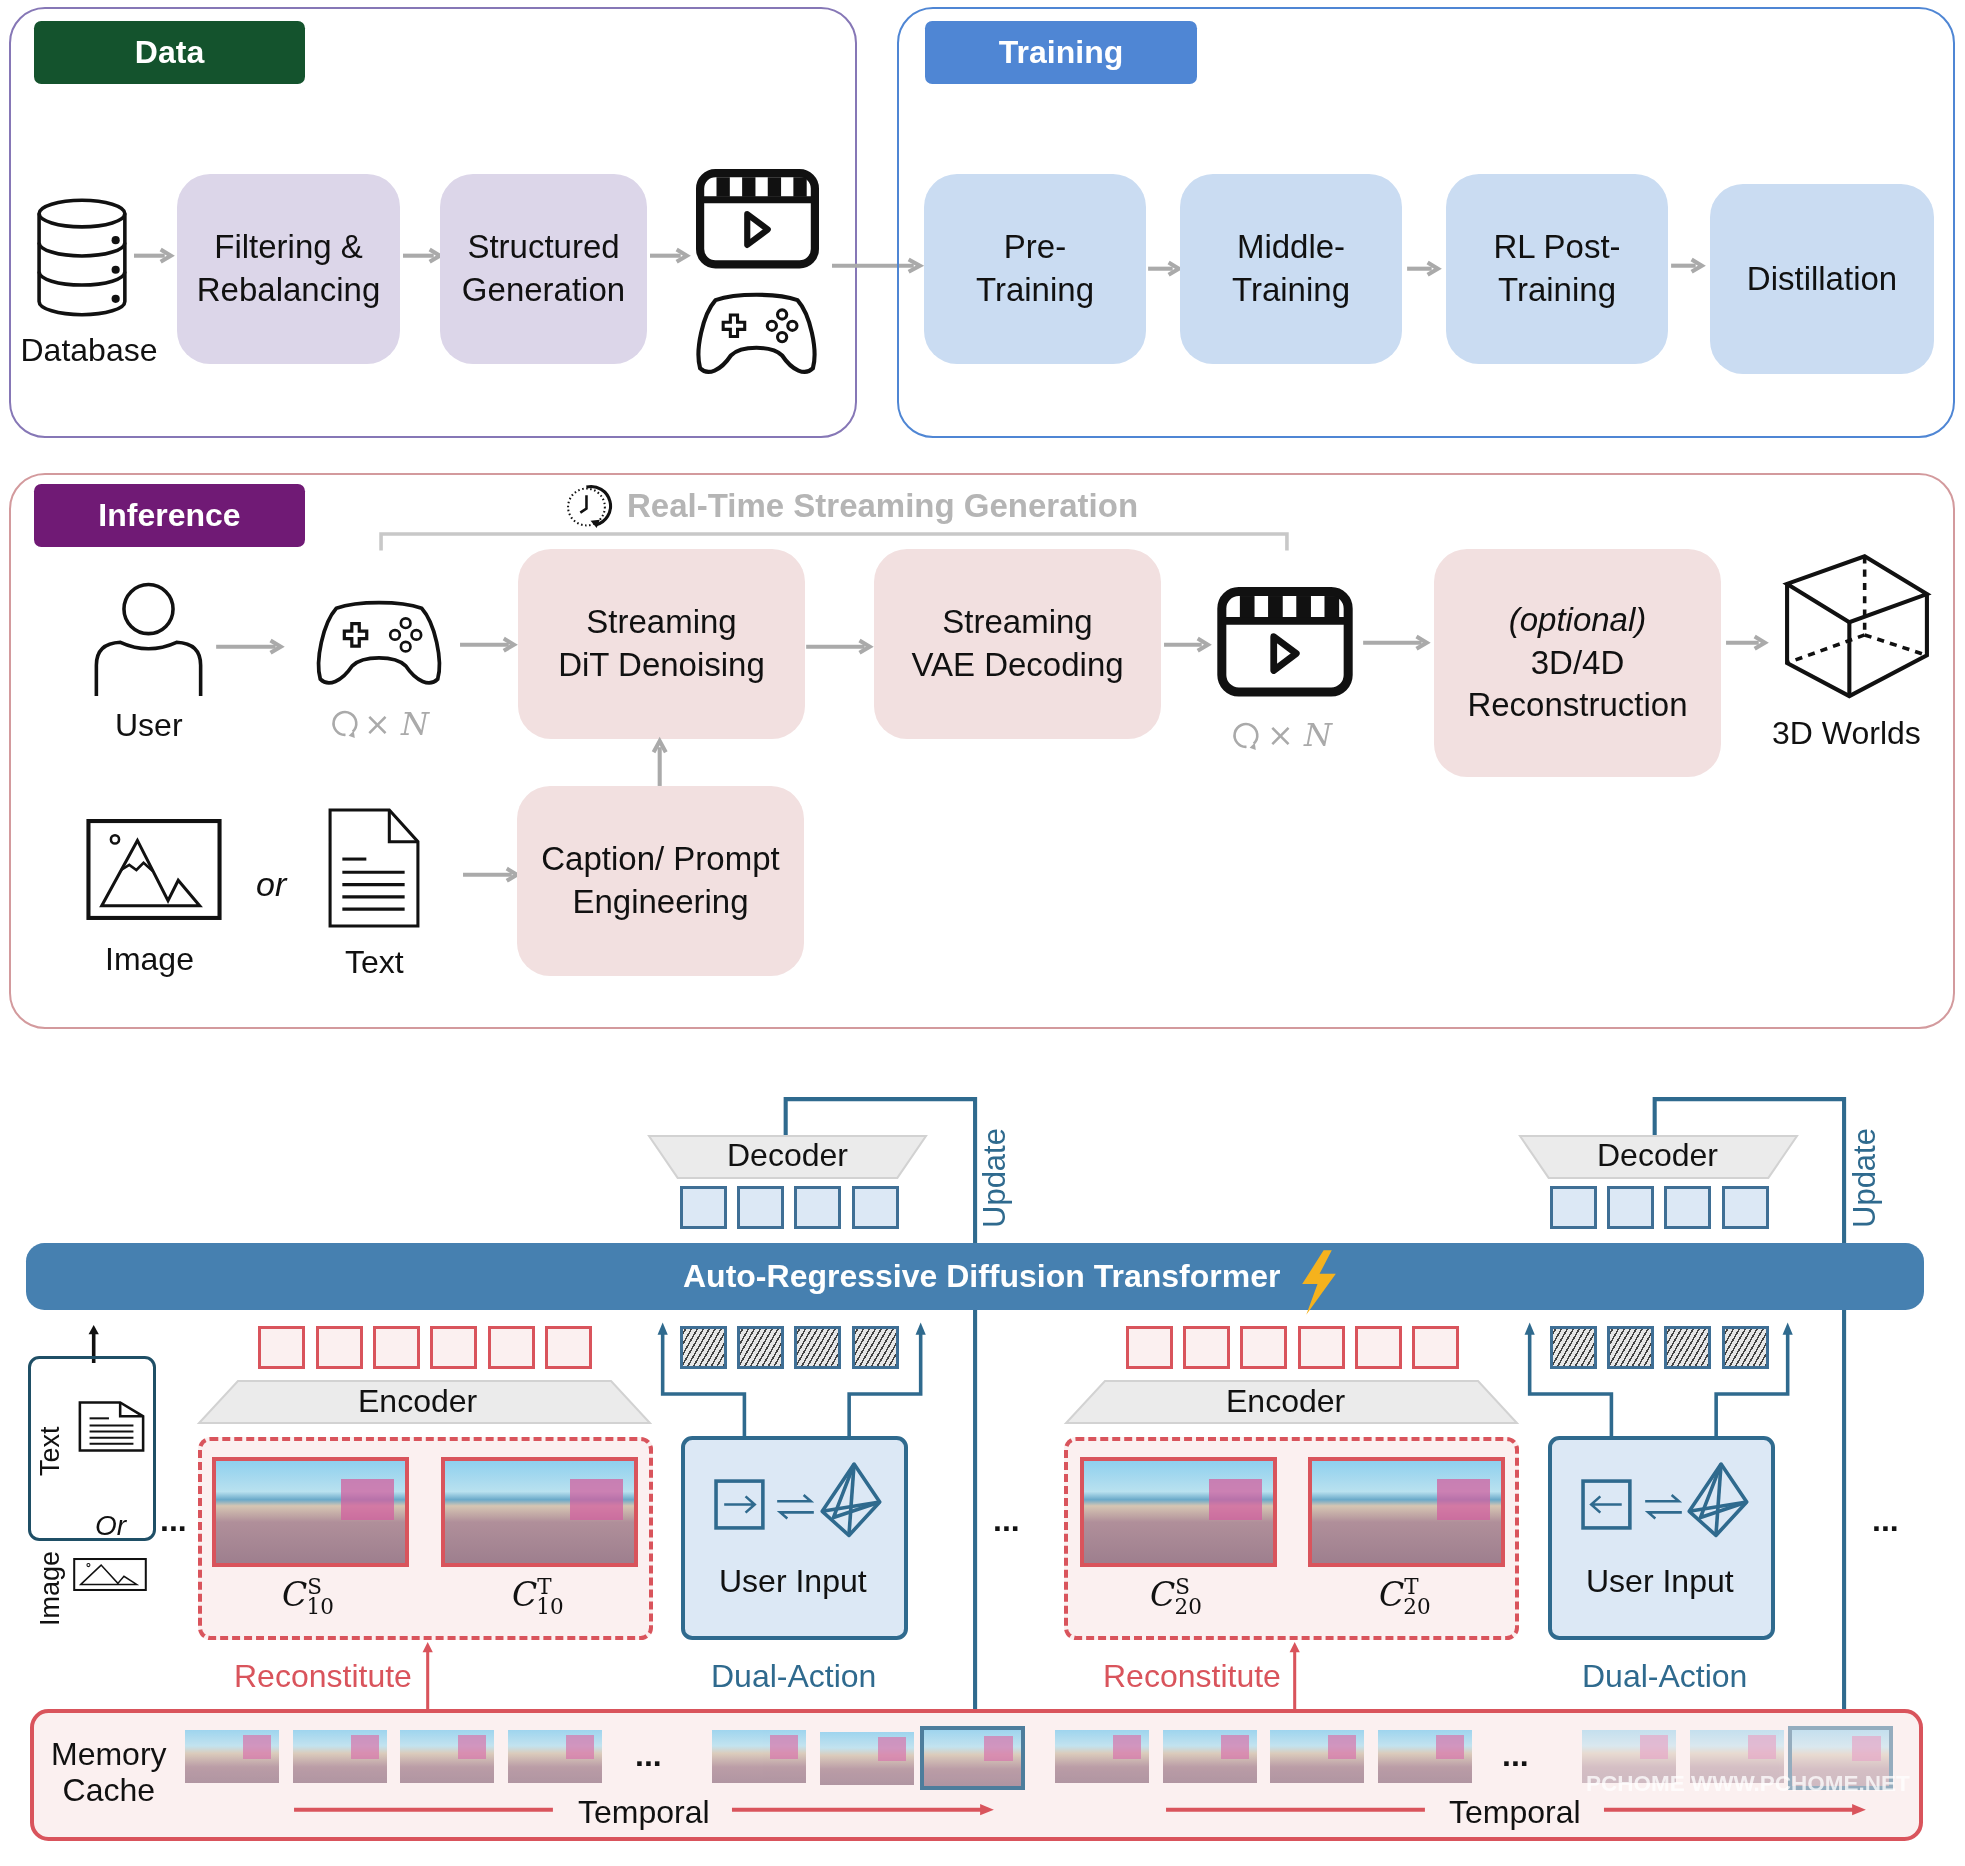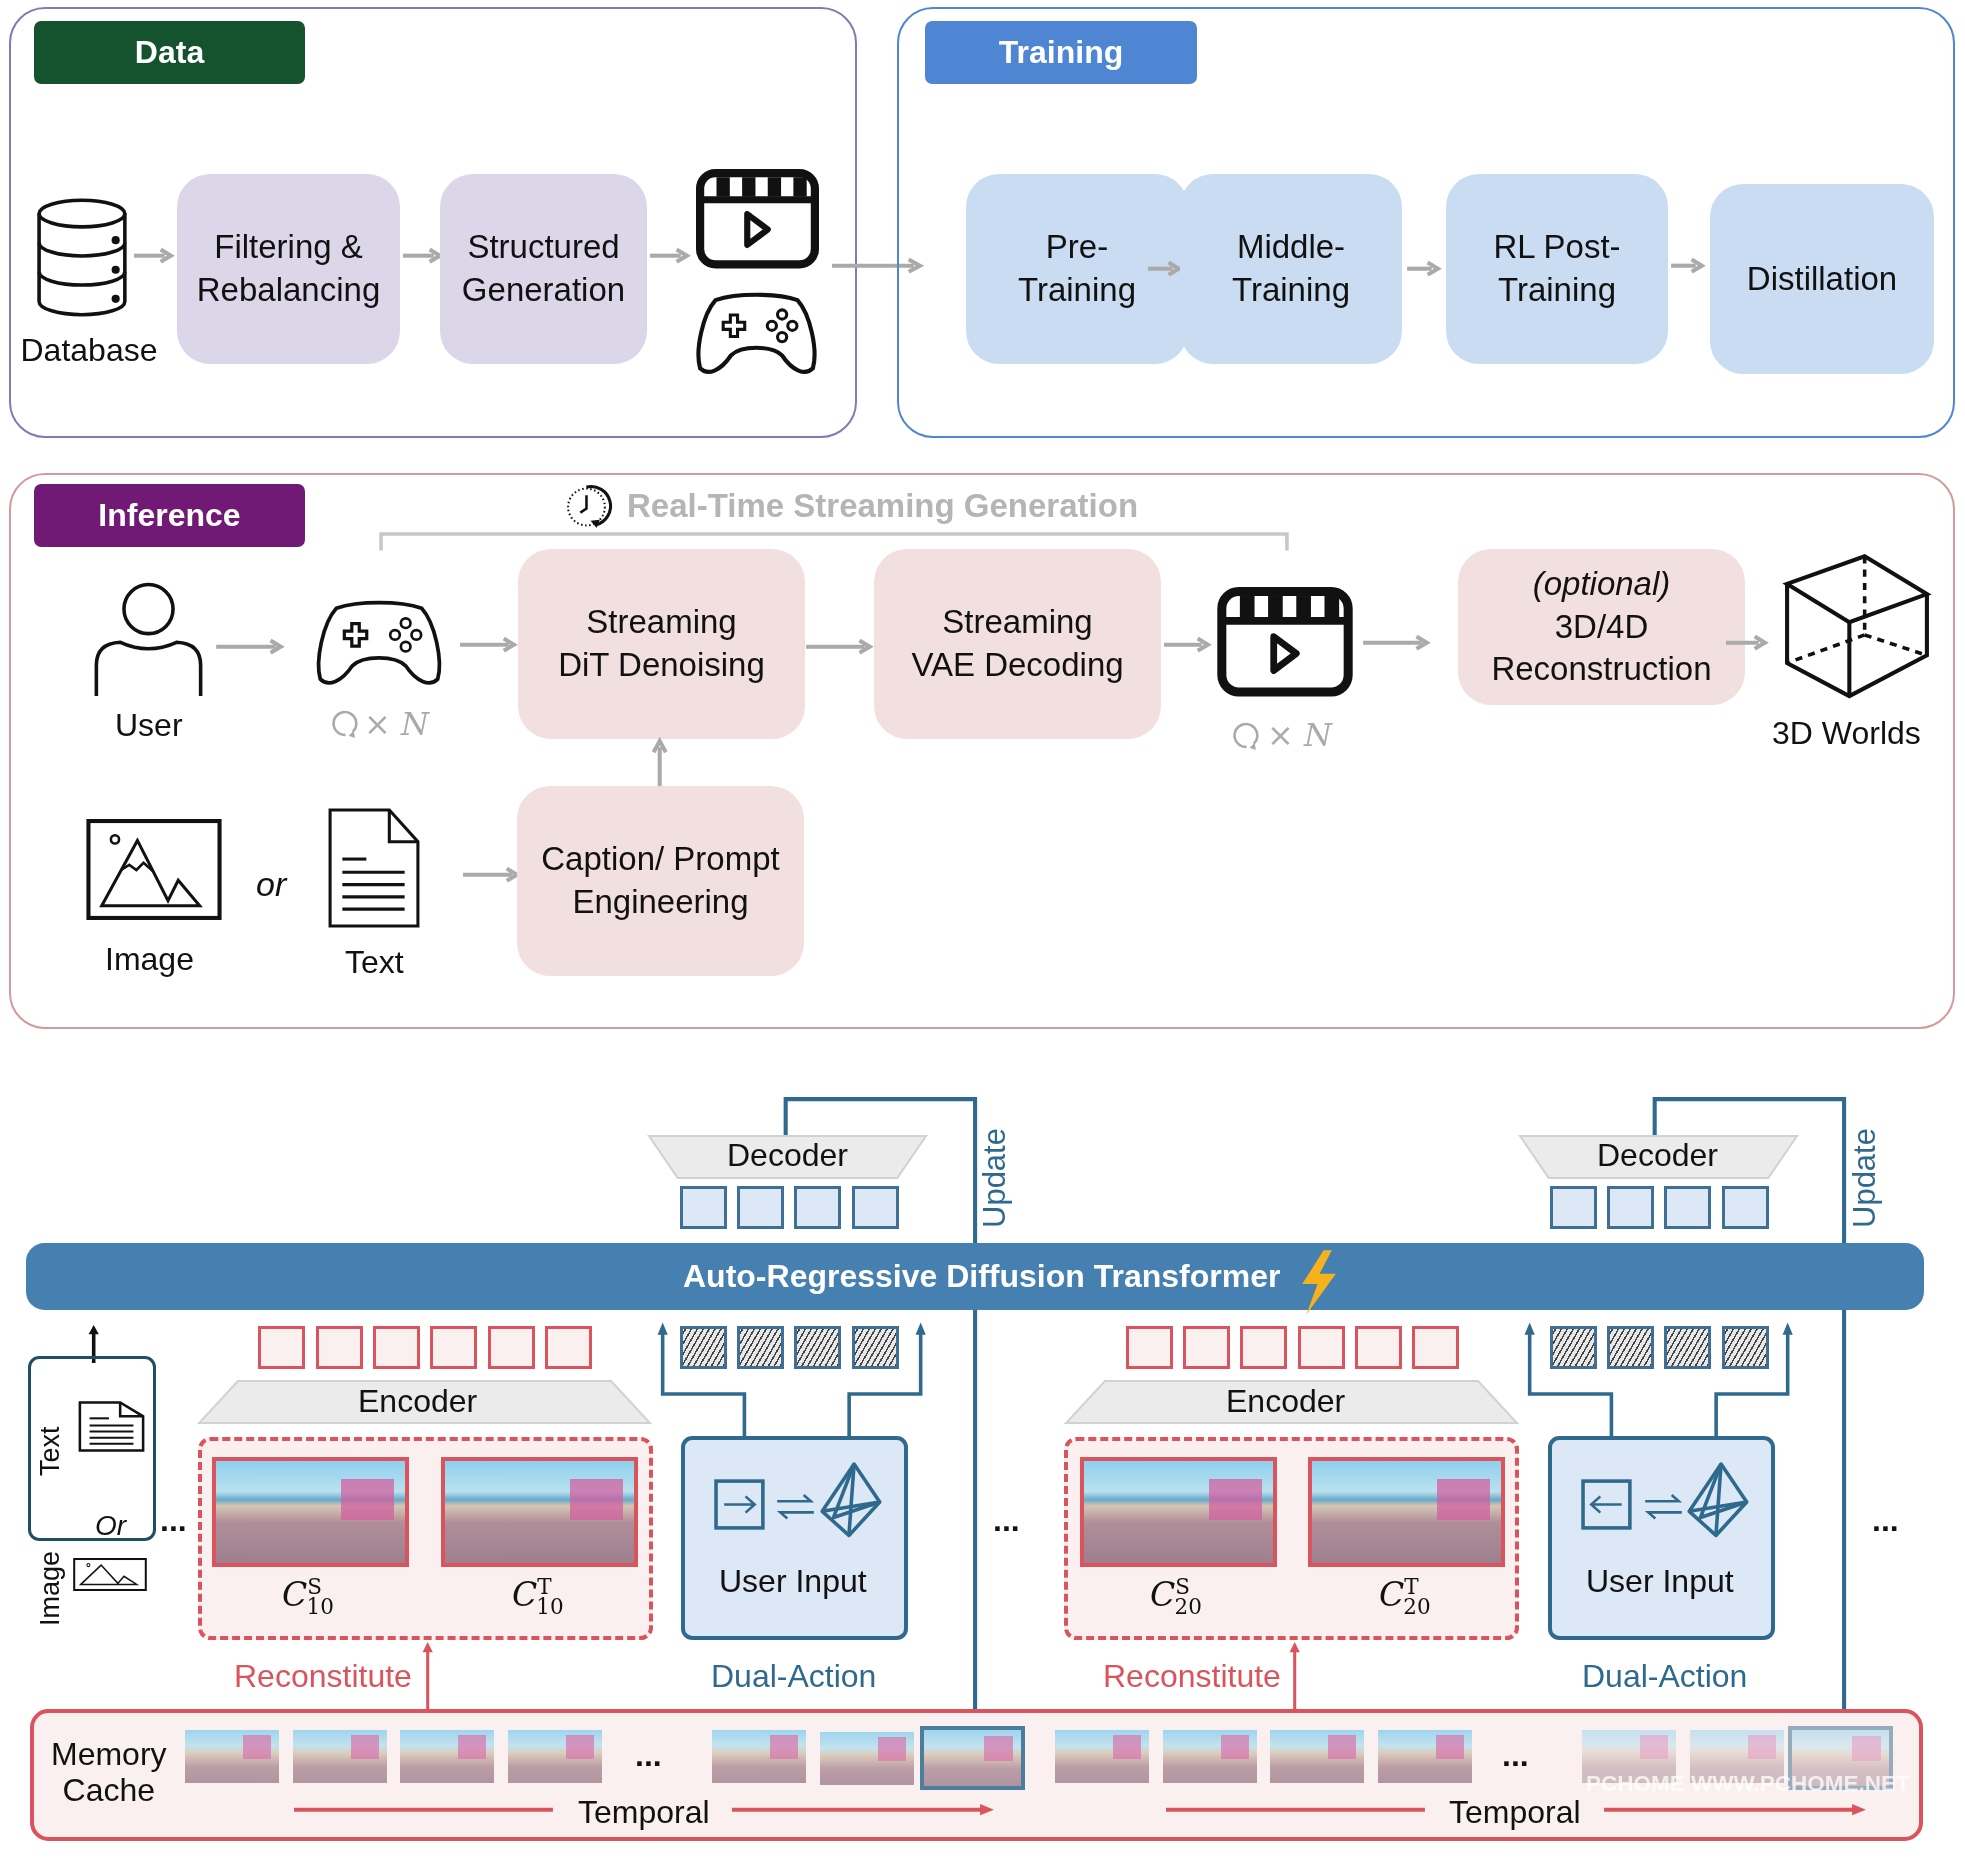--- a/index.html
+++ b/index.html
@@ -85,21 +85,21 @@
 </svg>
 
 <svg style="left:832px;top:258px" width="92" height="15.4" viewBox="0 0 180 30">
     <path d="M0 15 H160" stroke="#aaa" stroke-width="8"></path>
     <path d="M150 3 L172 15 L150 27" fill="none" stroke="#aaa" stroke-width="8"></path>
   </svg>
 
 <div class="panel" style="left:897px;top:7.2px;width:1058px;height:431px;border:2.6px solid #4f86d4;"></div>
 <div class="tag" style="left:925px;top:20.5px;width:272px;height:63px;background:#4f86d4;">Training</div>
 
-<div class="box blue-box" style="left:924px;top:174px;width:222px;height:190px;margin-left:42px;">Pre-
+<div class="box blue-box" style="left:924px;top:174px;width:222px;height:190px;">Pre-
 Training</div>
 <svg style="left:1146px;top:261px" width="36" height="15.4" viewBox="0 0 70 30">
     <path d="M4 15 H52" stroke="#aaa" stroke-width="8"></path>
     <path d="M44 3 L64 15 L44 27" fill="none" stroke="#aaa" stroke-width="8"></path>
   </svg>
 <div class="box blue-box" style="left:1180px;top:174px;width:222px;height:190px;">Middle-
 Training</div>
 <svg style="left:1405px;top:261px" width="36" height="15.4" viewBox="0 0 70 30">
     <path d="M4 15 H52" stroke="#aaa" stroke-width="8"></path>
     <path d="M44 3 L64 15 L44 27" fill="none" stroke="#aaa" stroke-width="8"></path>
@@ -179,21 +179,21 @@
 <svg style="left:1231px;top:721px" width="31" height="31" viewBox="0 0 60 60">
     <path d="M30 50 A22 22 0 1 1 44 44" fill="none" stroke="#aaa" stroke-width="5"></path>
     <path d="M36 52 L48 56 L46 42" fill="#aaa"></path>
   </svg>
 <div class="lbl" style="left:1267px;top:716px;color:#aaa;font-family:'DejaVu Serif',serif;font-style:italic;">× N</div>
 <svg style="left:1361px;top:635px" width="72" height="15.4" viewBox="0 0 140 30">
     <path d="M4 15 H118" stroke="#aaa" stroke-width="8"></path>
     <path d="M108 3 L128 15 L108 27" fill="none" stroke="#aaa" stroke-width="8"></path>
   </svg>
 
-<div class="box pink-box" style="left:1434px;top:549px;width:287px;height:156px;flex-direction:column;margin-left:24px;">
+<div class="box pink-box" style="left:1434px;top:549px;width:287px;height:228px;flex-direction:column;">
   <div style="font-style:italic;">(optional)</div>
   <div style="white-space:pre-line;">3D/4D
 Reconstruction</div>
 </div>
 <svg style="left:1724px;top:635px" width="46" height="15.4" viewBox="0 0 90 30">
     <path d="M4 15 H68" stroke="#aaa" stroke-width="8"></path>
     <path d="M60 3 L80 15 L60 27" fill="none" stroke="#aaa" stroke-width="8"></path>
   </svg>
 
 <svg style="left:1783px;top:553px" width="148" height="146" viewBox="0 0 290 285">

